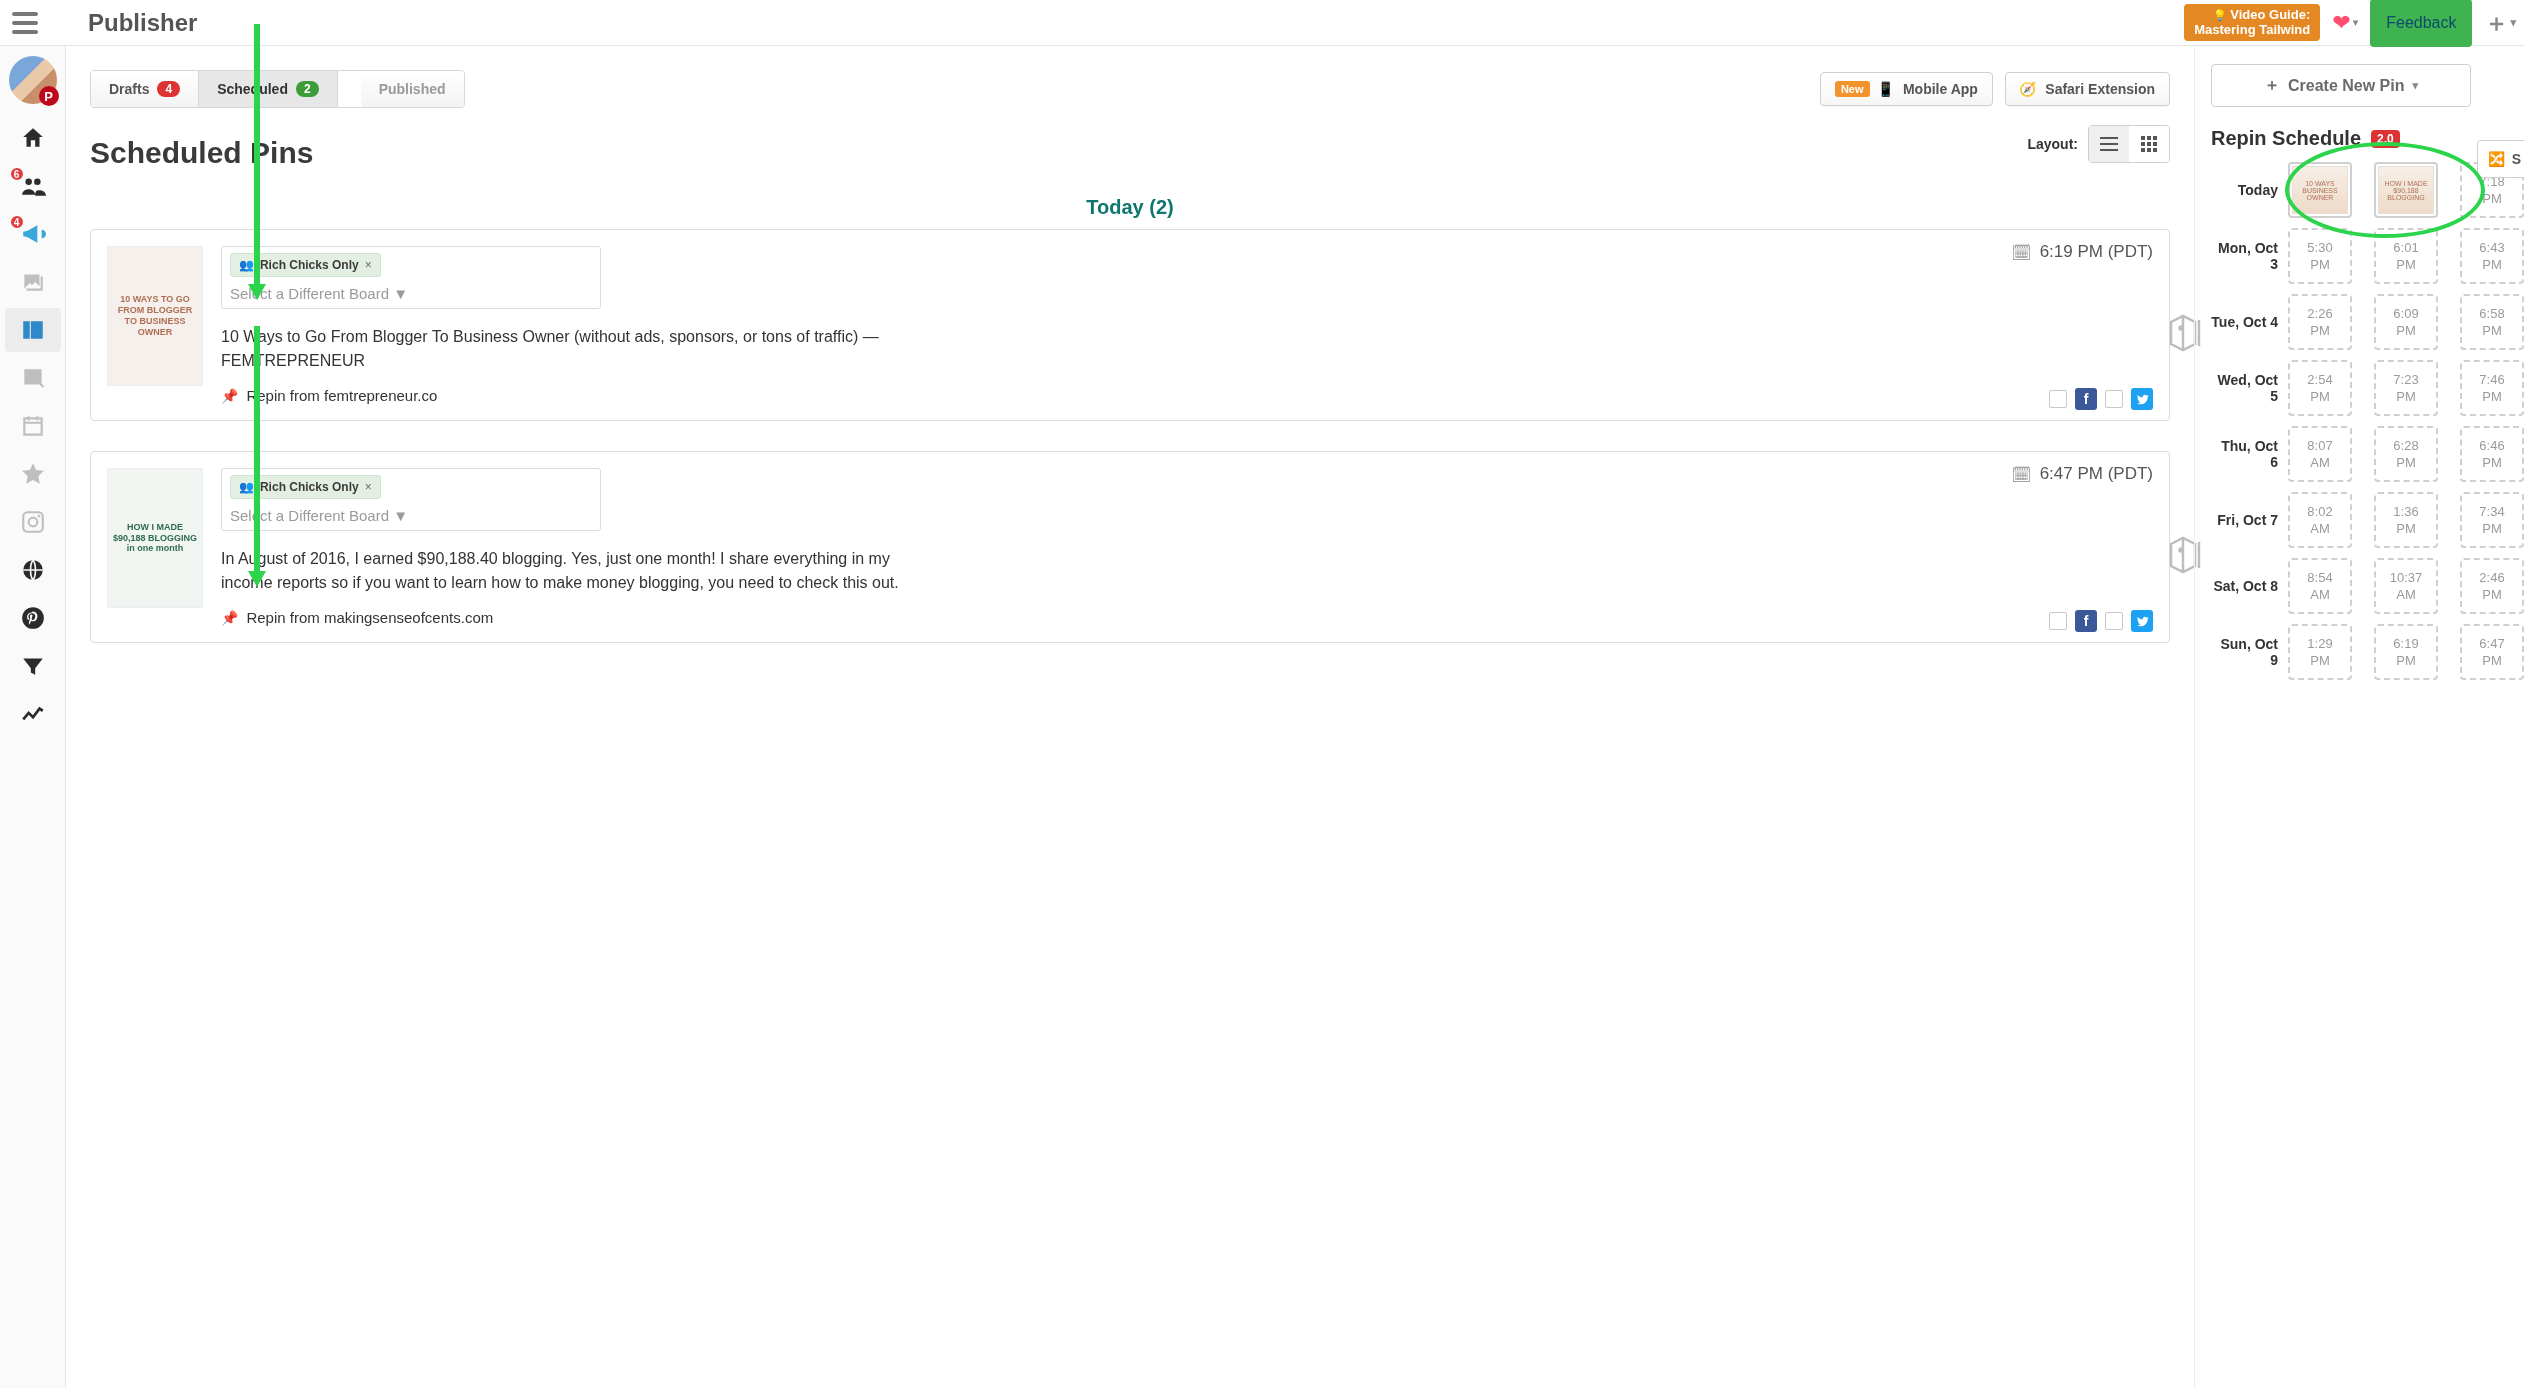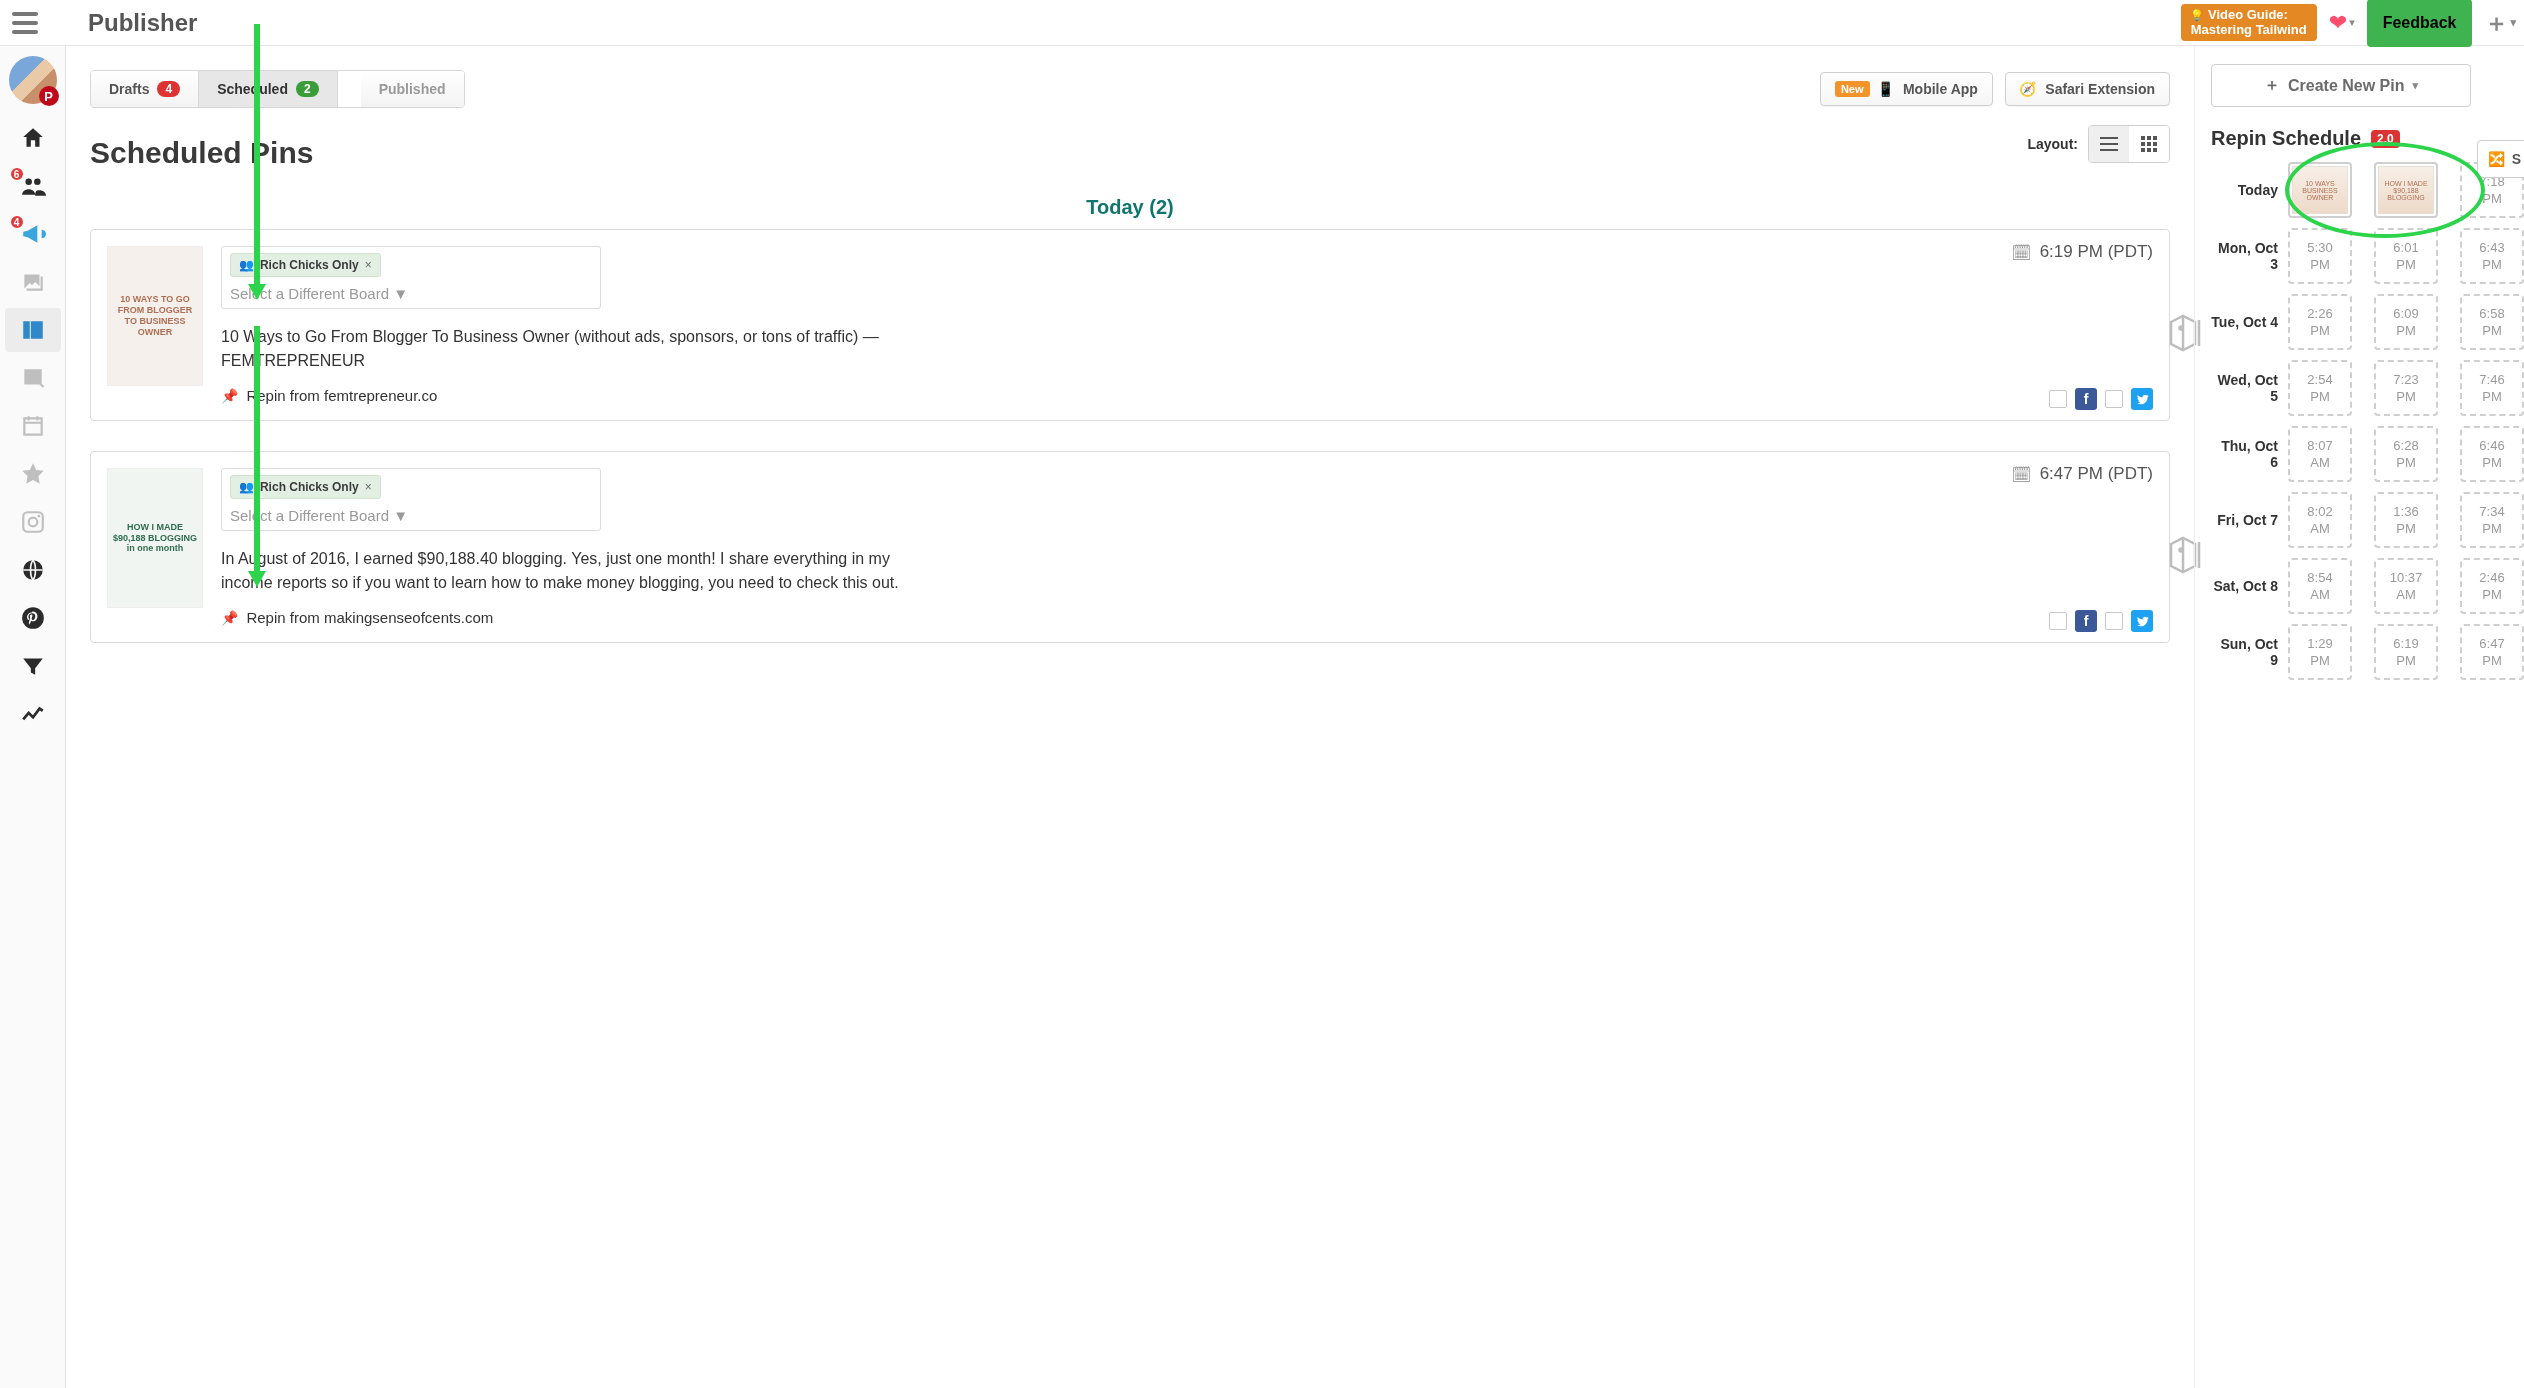--- a/index.html
+++ b/index.html
@@ -4,24 +4,24 @@
 <style>
   * { box-sizing: border-box; margin: 0; padding: 0; }
   body { font-family: "Helvetica Neue", Helvetica, Arial, sans-serif; font-size: 14px; color: #333; background: #fff; overflow-x: hidden; }
 
   
   .top-header { display: flex; align-items: center; height: 46px; border-bottom: 1px solid #e5e5e5; padding: 0 8px; }
   .hamburger { width: 38px; height: 38px; display:flex; flex-direction:column; justify-content:center; gap:5px; padding-left:4px; cursor:pointer; }
   .hamburger span { display:block; height:4px; width:26px; background:#777; border-radius:2px; }
   .page-title { font-size: 24px; font-weight: 700; color:#555; margin-left: 42px; }
   .top-right { margin-left:auto; display:flex; align-items:center; gap:12px; }
-  .video-guide { background:#e48824; color:#fff; padding:4px 10px; border-radius:4px; font-size:13px; line-height:1.15; text-align:left; font-weight:700; cursor:pointer; }
+  .video-guide { background:#e48824; color:#fff; padding:4px 10px; border-radius:4px; font-size:13px; line-height:1.15; text-align:right; font-weight:700; cursor:pointer; }
   .heart-drop { color:#ff4d6d; font-size:22px; display:flex; align-items:center; gap:2px; cursor:pointer; }
   .heart-drop .caret{ color:#888; font-size:11px; }
-  .feedback-btn { background:#3fb34f; color:#000000; border:none; padding:15px 16px; border-radius:4px; font-size:16px; font-weight:700; cursor:pointer; }
+  .feedback-btn { background:#3fb34f; color:#0c4a6e; border:none; padding:15px 16px; border-radius:4px; font-size:16px; font-weight:400; cursor:pointer; }
   .plus-drop { color:#888; font-size:24px; font-weight:700; display:flex; align-items:center; gap:2px; cursor:pointer; }
   .plus-drop .caret{ font-size:11px; }
 
   .layout { display:flex; min-height: calc(100vh - 46px); }
 
   
   .sidebar { width: 66px; background:#fafafa; border-right:1px solid #e5e5e5; display:flex; flex-direction:column; align-items:center; padding-top:10px; gap:4px; }
   .avatar-wrap { position:relative; width:48px; height:48px; margin-bottom:8px; }
   .avatar { width:48px; height:48px; border-radius:50%; background: linear-gradient(135deg,#7aa7d9 40%,#e9c9a8 40%,#e9c9a8 60%,#c78f6a 60%); }
   .pinterest-bubble { position:absolute; bottom:-2px; right:-2px; width:20px; height:20px; border-radius:50%; background:#bd081c; color:#fff; font-weight:700; font-size:13px; display:flex; align-items:center; justify-content:center; }

